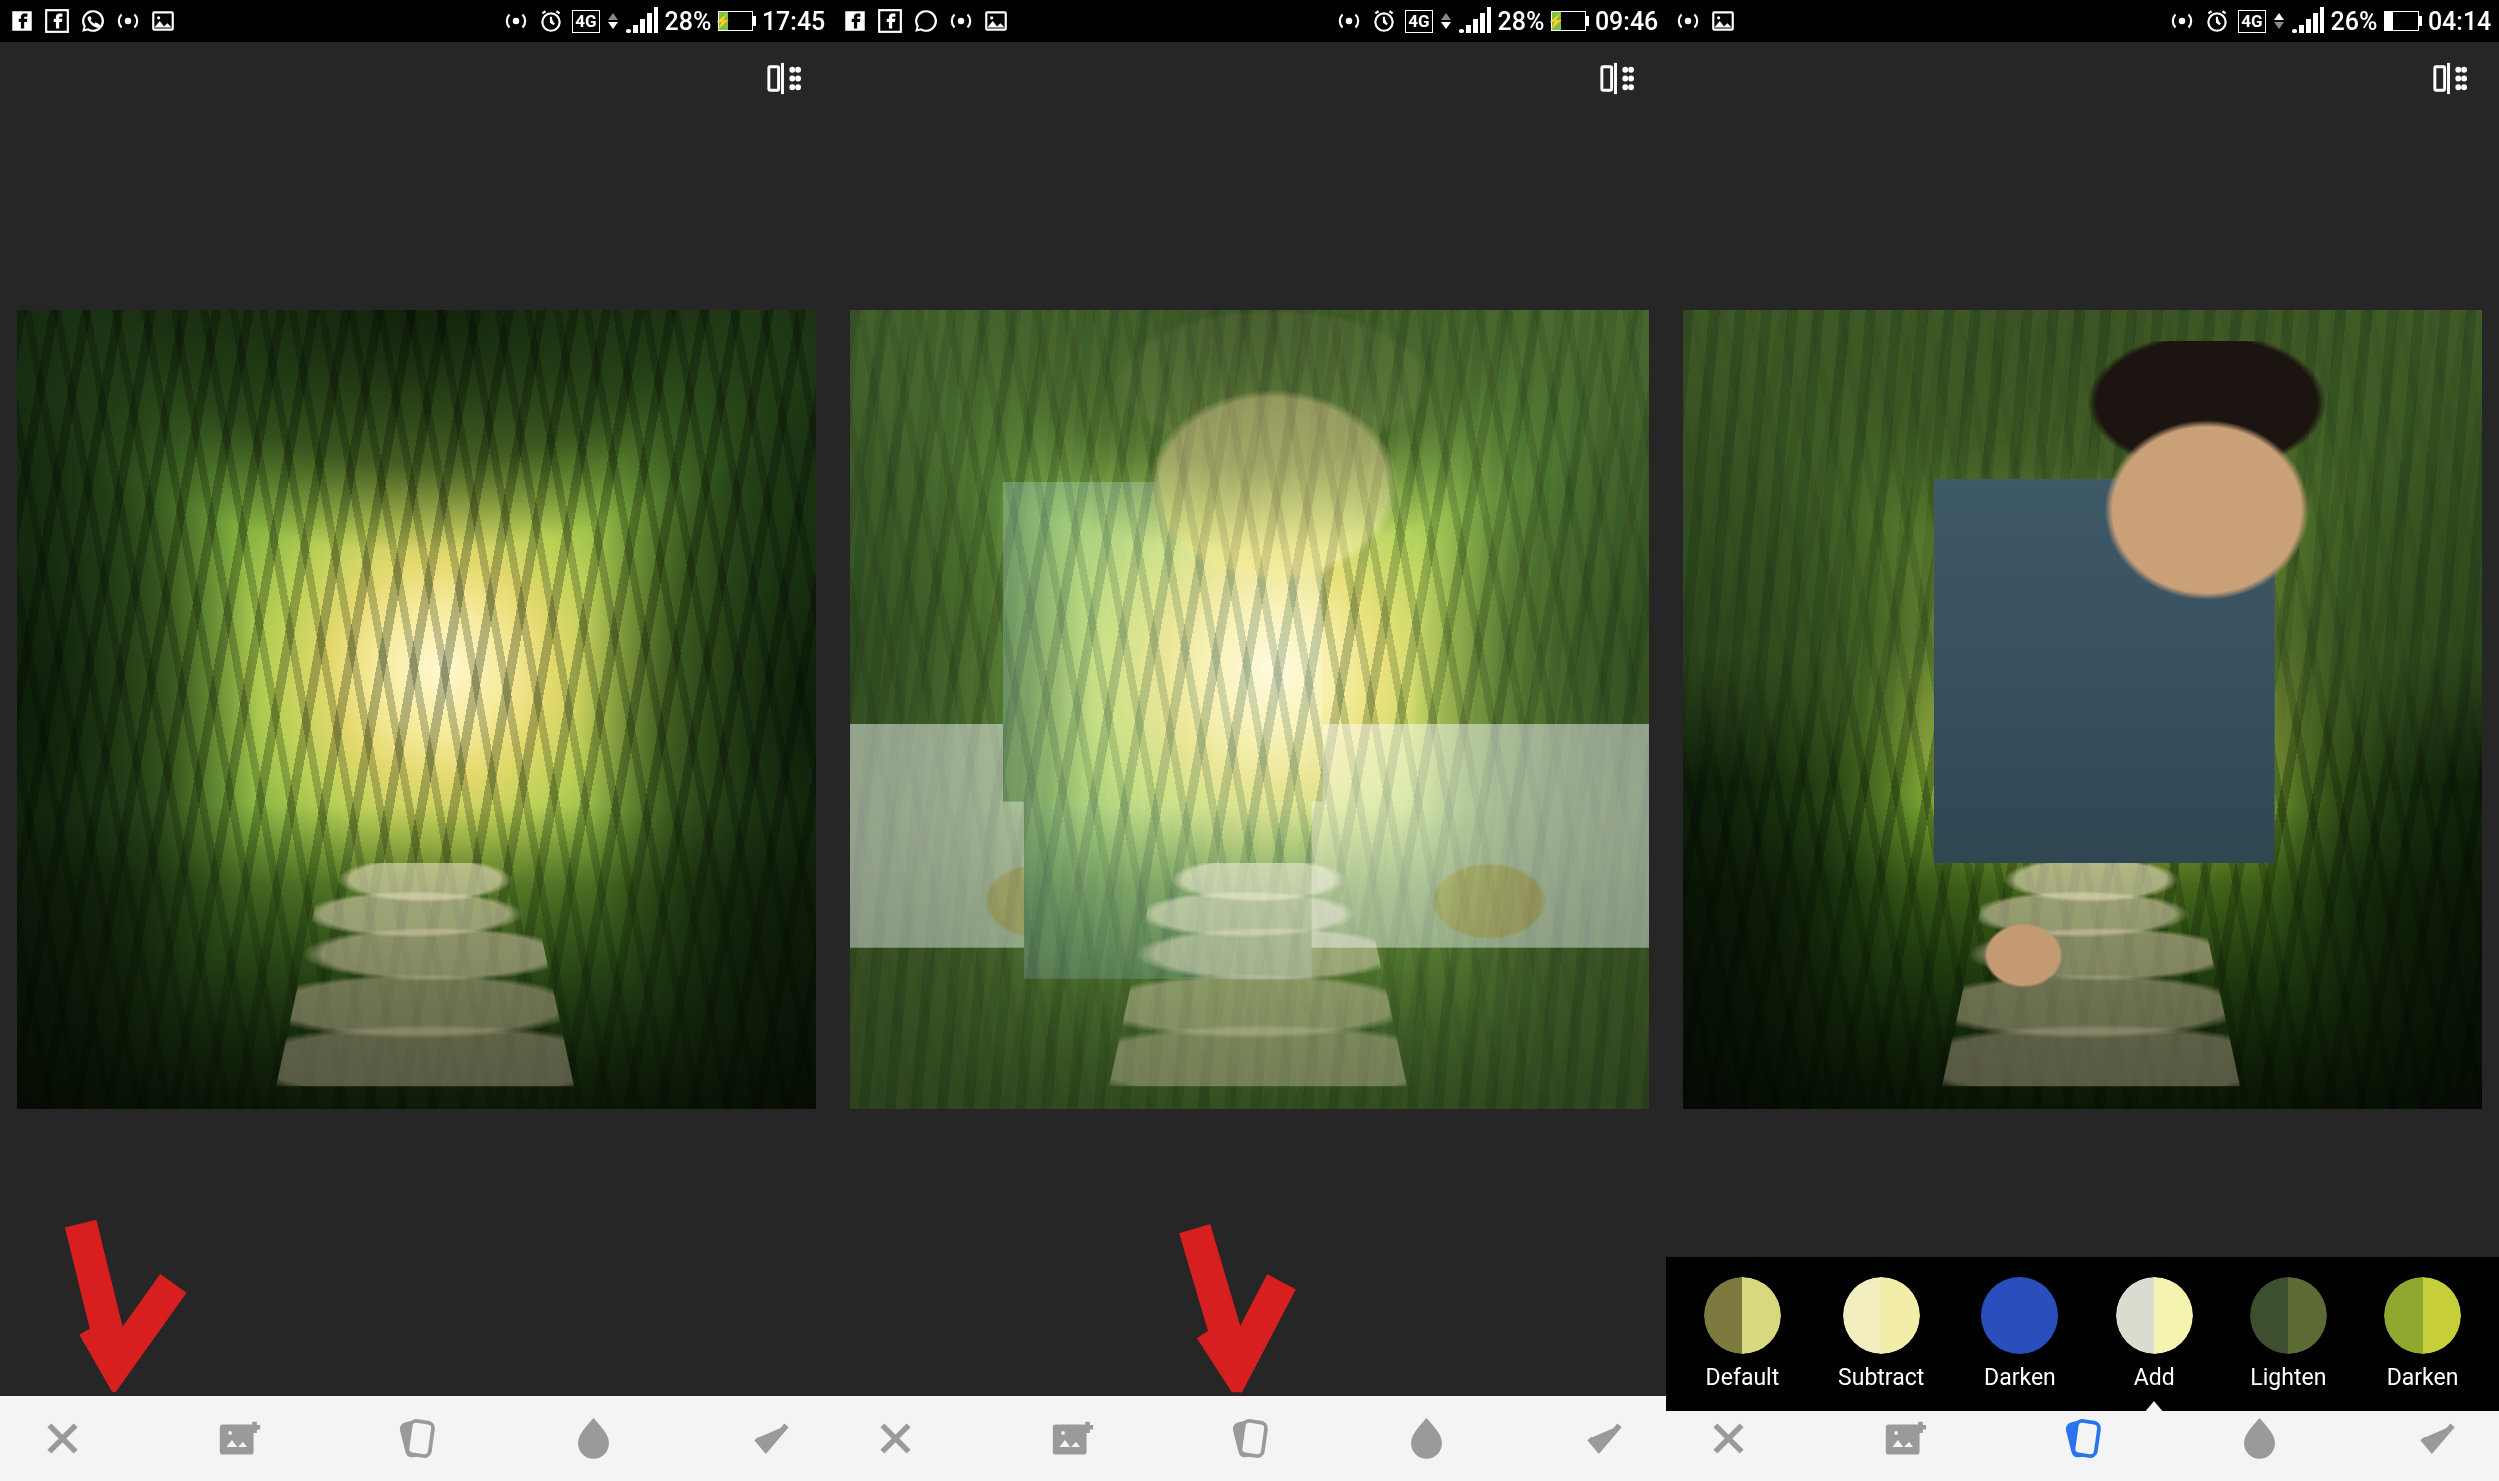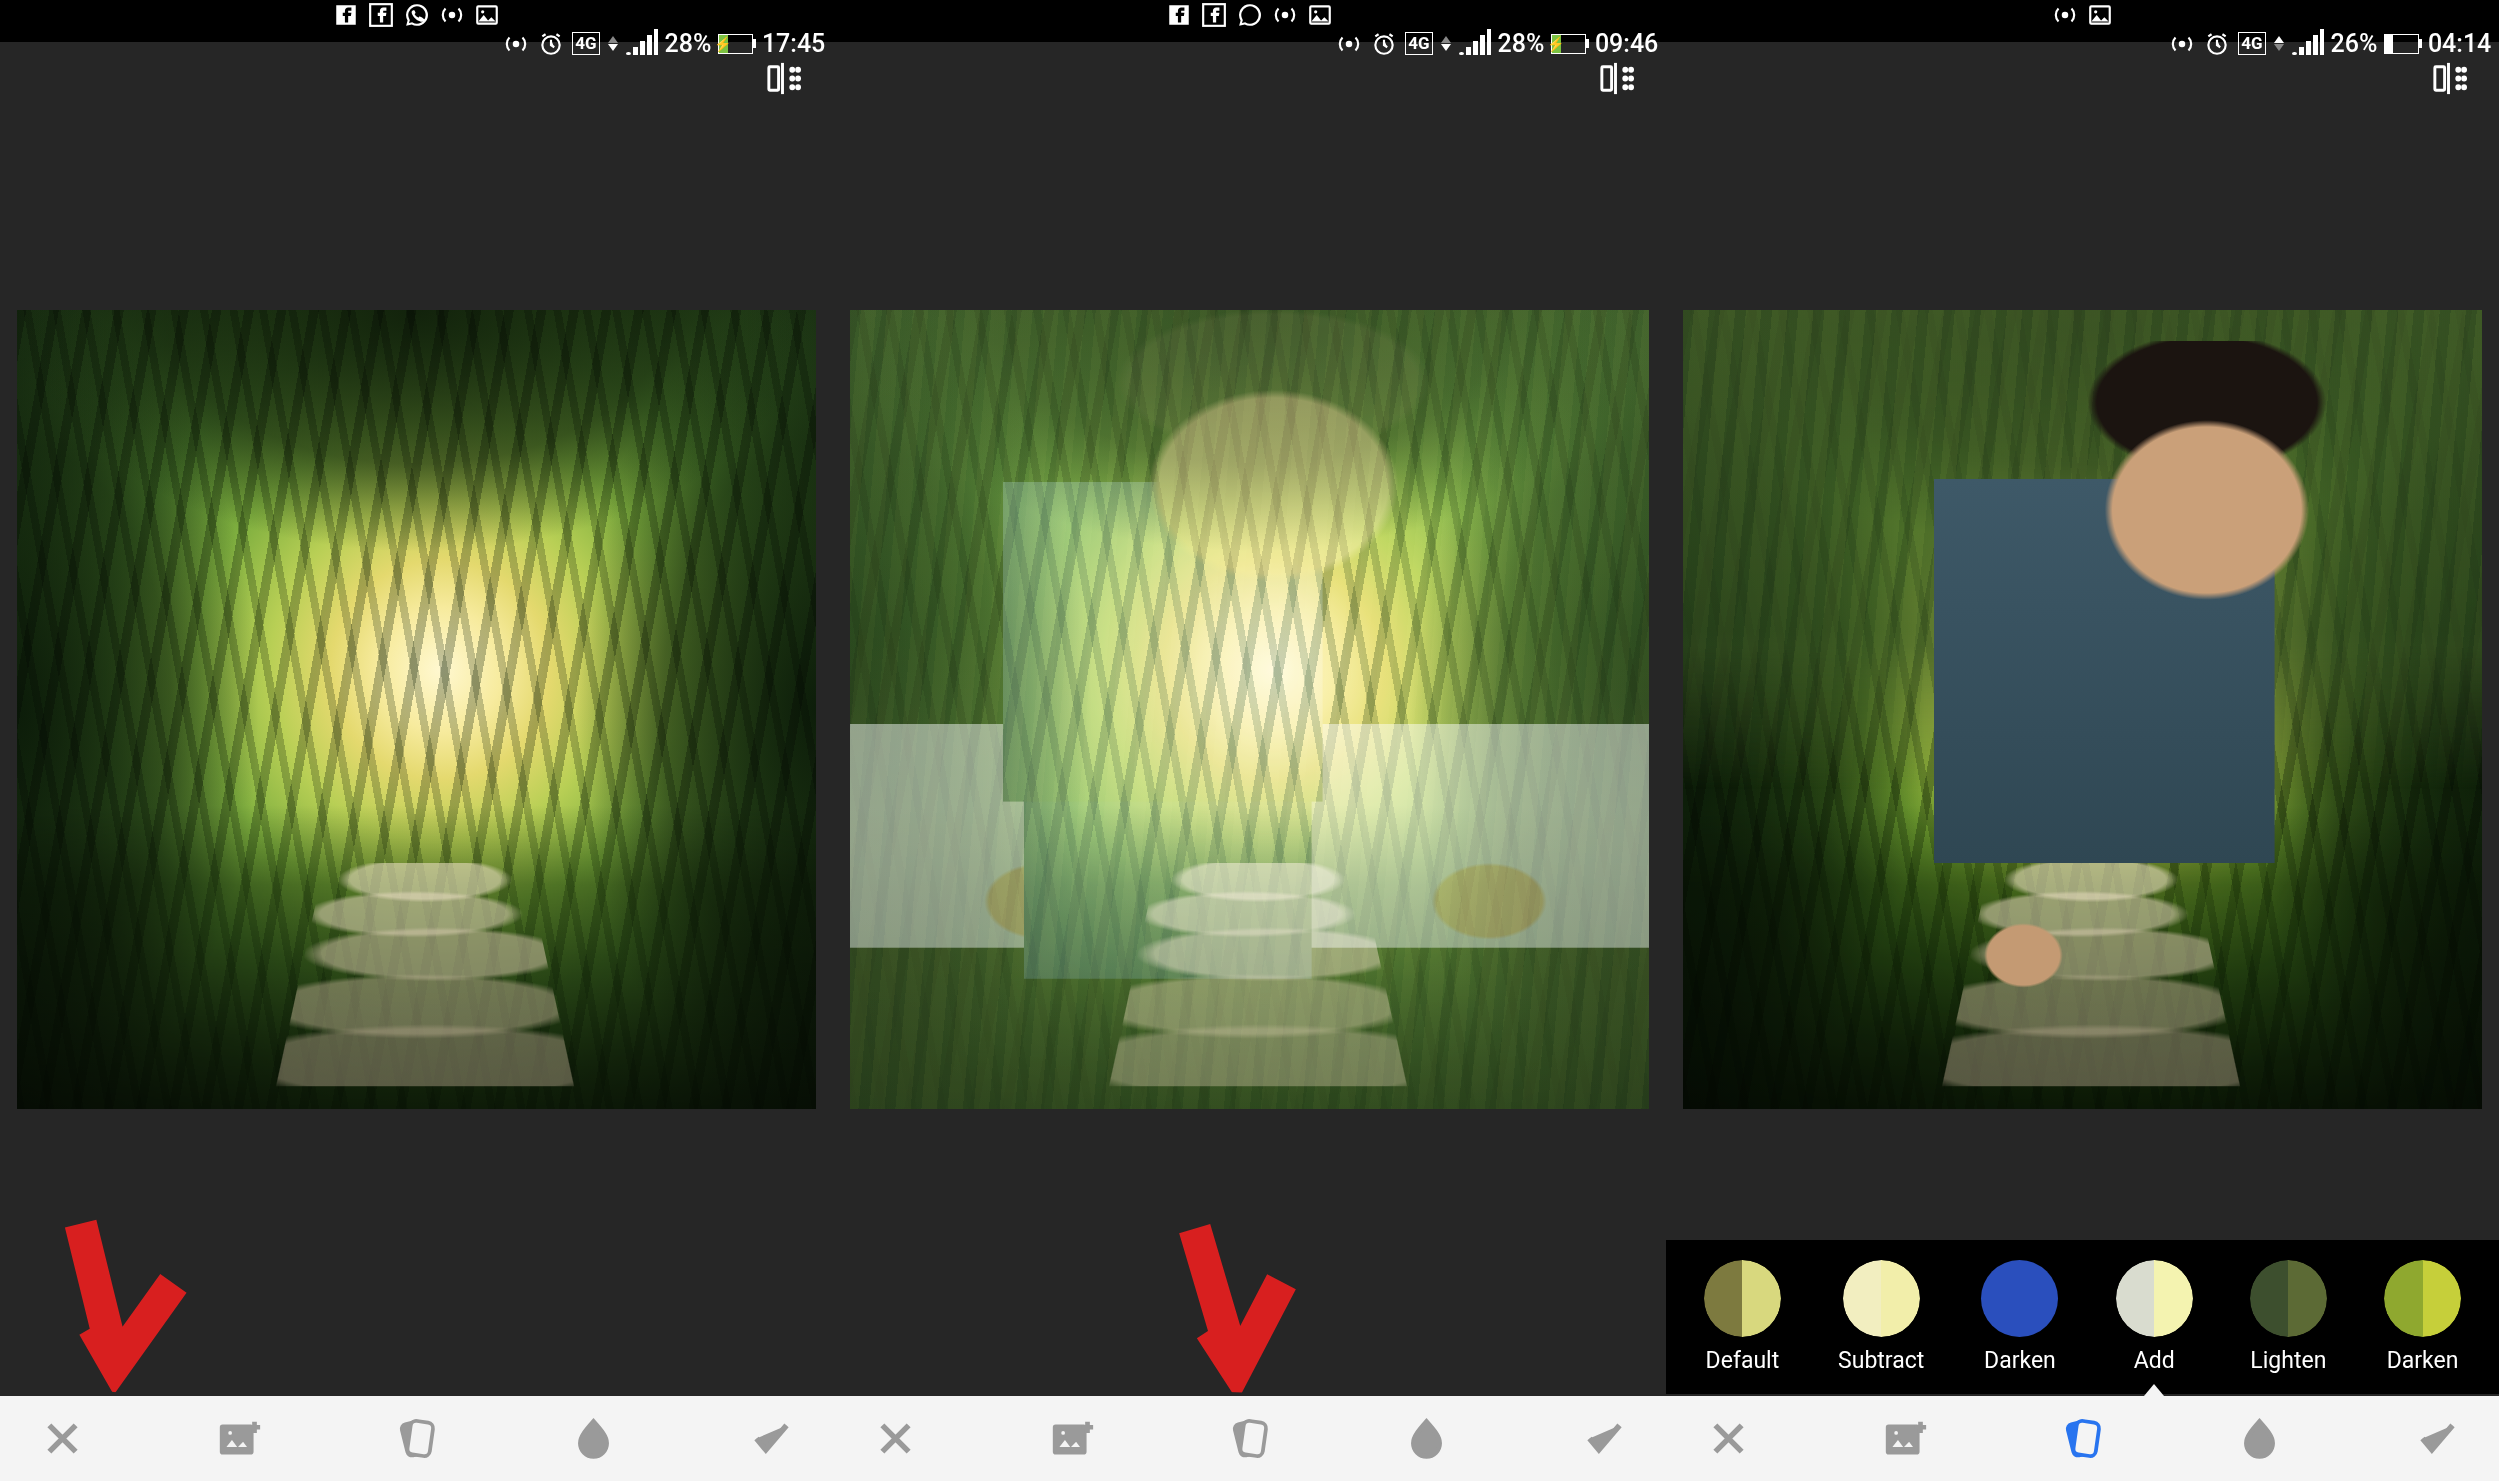--- a/index.html
+++ b/index.html
@@ -21,21 +21,20 @@
   
   .status-bar {
     height: 42px;
     background: #000;
     color: #fff;
     display: flex;
     align-items: center;
     padding: 0 7.7px;
     font-size: 25px;
     font-weight: 500;
-    flex-direction: column;
   }
   .status-left { display: flex; align-items: center; gap: 6.2px; }
   .status-right { margin-left: auto; display: flex; align-items: center; gap: 6.2px; }
   .status-bar .ic { width: 29px; height: 29px; display:flex; align-items:center; justify-content:center; }
   .status-bar svg { width: 26px; height: 26px; fill: #fff; }
   .badge4g {
     border: 1.5px solid #fff; padding: 0 2.3px; font-size: 17px; font-weight: 700;
     line-height: 18.5px; height: 23px; display:flex; align-items:center;
   }
   .updown { width:14px; display:flex; flex-direction:column; align-items:center; gap:1.5px;}
@@ -142,21 +141,21 @@
   .s3 .garden{opacity:.65;mask:linear-gradient(180deg,#000 0 42%,transparent 60%);}
   
   .arrow{
     position:absolute; width:131px; height:170px; pointer-events:none;
   }
   .arrow svg{width:100%;height:100%;}
   .s1 .arrow{ left:54px; bottom:89px; transform:rotate(8deg);}
   .s2 .arrow{ left:332px; bottom:89px; transform:rotate(2deg);}
   
   .blend-bar{
-    position:absolute; left:0; right:0; bottom:87px; height:154px;
+    position:absolute; left:0; right:0; bottom:70px; height:154px;
     background:#000; display:flex; align-items:center; justify-content:space-around;
     padding:0 9.3px;
   }
   .blend-item{
     display:flex; flex-direction:column; align-items:center; gap:10.8px;
     color:#fff; font-size:23px; position:relative;
   }
   .blend-circle{
     width:77px;height:77px;border-radius:50%;position:relative;overflow:hidden;
   }

